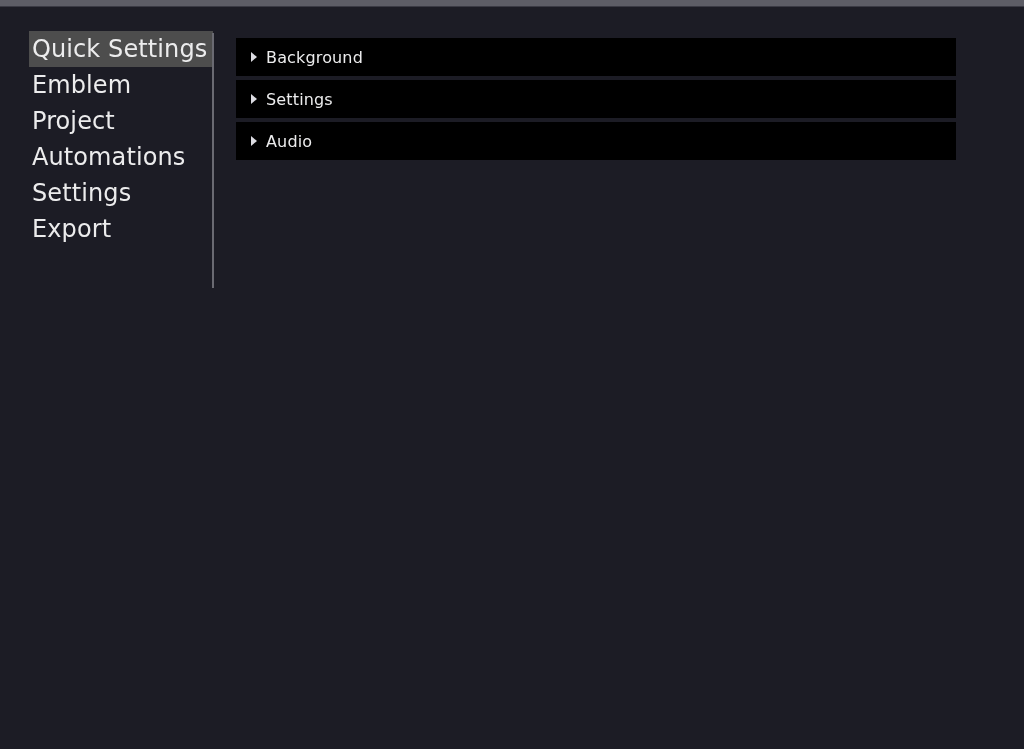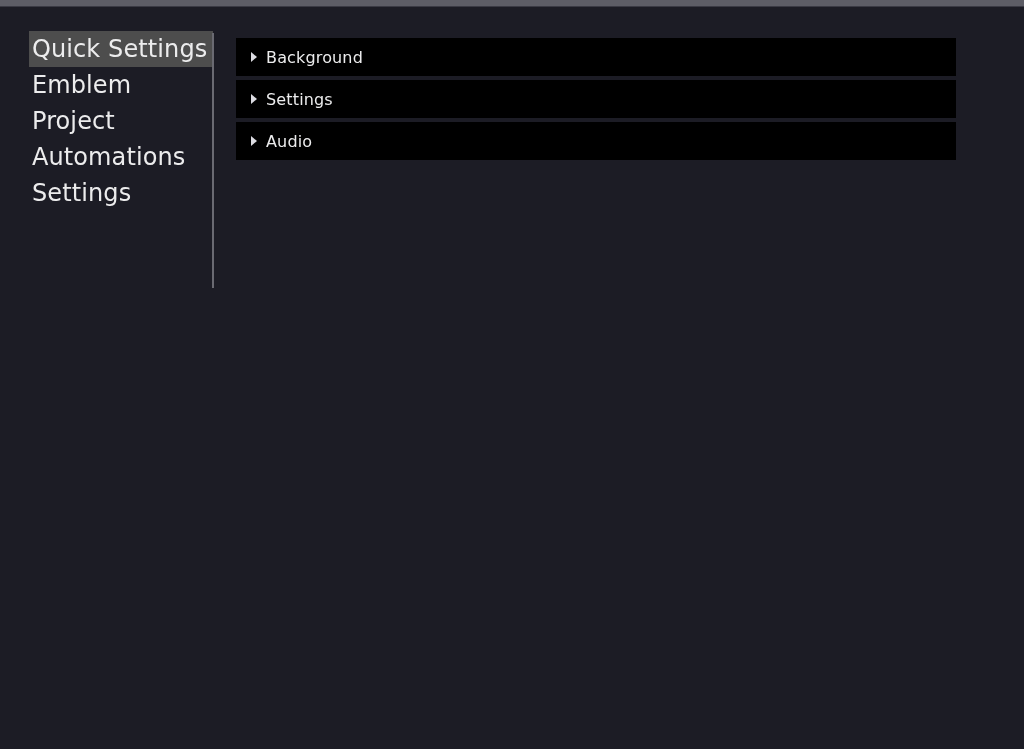--- a/index.html
+++ b/index.html
@@ -128,20 +128,23 @@
     </div>
     <div class="nav-item">
       <span>Project</span>
     </div>
     <div class="nav-item">
       <span>Automations</span>
     </div>
     <div class="nav-item">
       <span>Settings</span>
     </div>
+    <div class="nav-item">
+      <span>Export</span>
+    </div>
   </nav>
 
   <div id="sidebar-divider"></div>
 
   <section id="accordion">
 
     <div class="accordion-row">
       <span class="disclosure-icon">
         <svg width="8" height="10" viewBox="0 0 8 10">
             <path d="M1 0 L7 5 L1 10 Z" fill="#dcdce2"></path>

